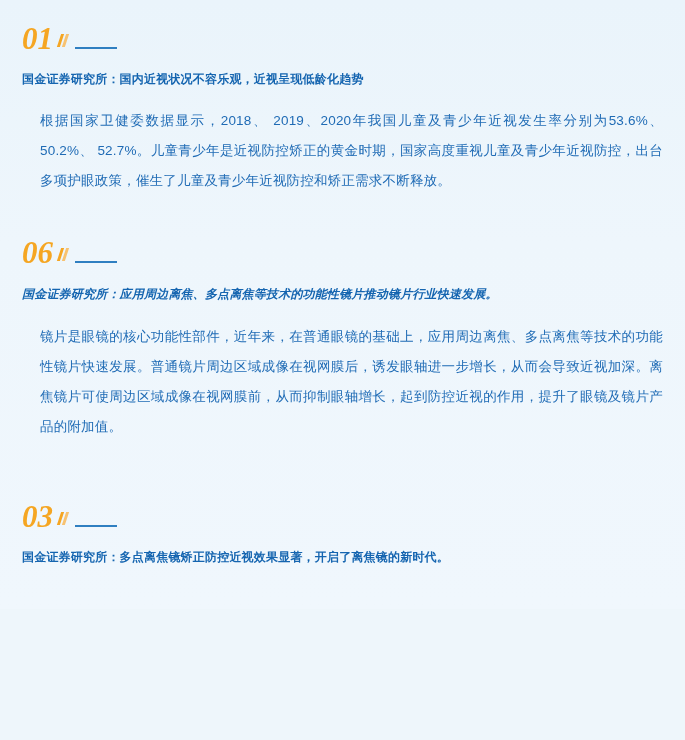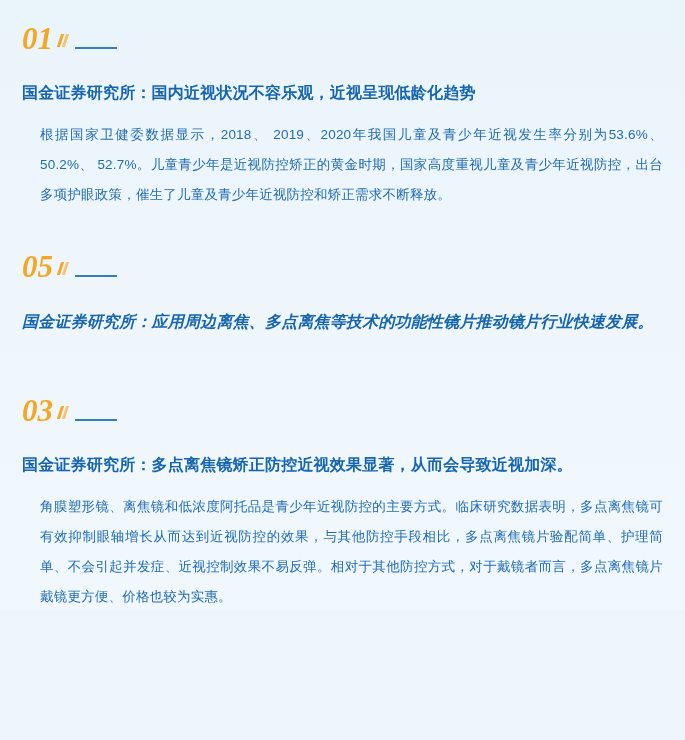--- a/index.html
+++ b/index.html
@@ -55,24 +55,24 @@
   .sec-rule {
     flex: 0 0 auto;
     width: 42px;
     height: 2px;
     background: #2f7fc1;
     margin-bottom: 7px;
     margin-left: 2px;
   }
   .sec-title {
     font-weight: bold;
-    font-size: 16px;
+    font-size: 12px;
     line-height: 26px;
     color: #1565b0;
-    margin-top: 24px;
+    margin-top: 10px;
     letter-spacing: 0.2px;
   }
   .sec-body {
     font-size: 13.5px;
     line-height: 30px;
     color: #1f6bb5;
     margin-top: 14px;
     text-align: justify;
     letter-spacing: 0.2px;
     margin-left: 18px;
@@ -97,38 +97,38 @@
       <span class="sec-rule"></span>
     </div>
     <div class="sec-title">国金证券研究所：国内近视状况不容乐观，近视呈现低龄化趋势</div>
     <div class="sec-body">根据国家卫健委数据显示，2018、 2019、2020年我国儿童及青少年近视发生率分别为53.6%、50.2%、 52.7%。儿童青少年是近视防控矫正的黄金时期，国家高度重视儿童及青少年近视防控，出台多项护眼政策，催生了儿童及青少年近视防控和矫正需求不断释放。</div>
   </div>
 
   <div class="gap-1"></div>
 
   <div class="section s2">
     <div class="sec-head">
-      <span class="sec-num">05</span>
+      <span class="sec-num">06</span>
       <span class="sec-slashes">
         <span class="slash s1i"></span>
           <span class="slash s2"></span>
       </span>
       <span class="sec-rule"></span>
     </div>
     <div class="sec-title two-line">国金证券研究所：应用周边离焦、多点离焦等技术的功能性镜片推动镜片行业快速发展。</div>
+    <div class="sec-body">镜片是眼镜的核心功能性部件，近年来，在普通眼镜的基础上，应用周边离焦、多点离焦等技术的功能性镜片快速发展。普通镜片周边区域成像在视网膜后，诱发眼轴进一步增长，从而会导致近视加深。离焦镜片可使周边区域成像在视网膜前，从而抑制眼轴增长，起到防控近视的作用，提升了眼镜及镜片产品的附加值。</div>
   </div>
 
   <div class="gap-2"></div>
 
   <div class="section s3">
     <div class="sec-head">
       <span class="sec-num">03</span>
       <span class="sec-slashes">
         <span class="slash s1i"></span>
           <span class="slash s2"></span>
       </span>
       <span class="sec-rule"></span>
     </div>
-    <div class="sec-title">国金证券研究所：多点离焦镜矫正防控近视效果显著，从而会导致近视加深。</div>
-    <div class="sec-body">角膜塑形镜、离焦镜和低浓度阿托品是青少年近视防控的主要方式。临床研究数据表明，多点离焦镜可有效抑制眼轴增长从而达到近视防控的效果，与其他防控手段相比，多点离焦镜片验配简单、护理简单、不会引起并发症、近视控制效果不易反弹。相对于其他防控方式，对于戴镜者而言，多点离焦镜片戴镜更方便、价格也较为实惠。</div>
+    <div class="sec-title">国金证券研究所：多点离焦镜矫正防控近视效果显著，开启了离焦镜的新时代。</div>
   </div>
 
 </div>
 
 </body></html>

